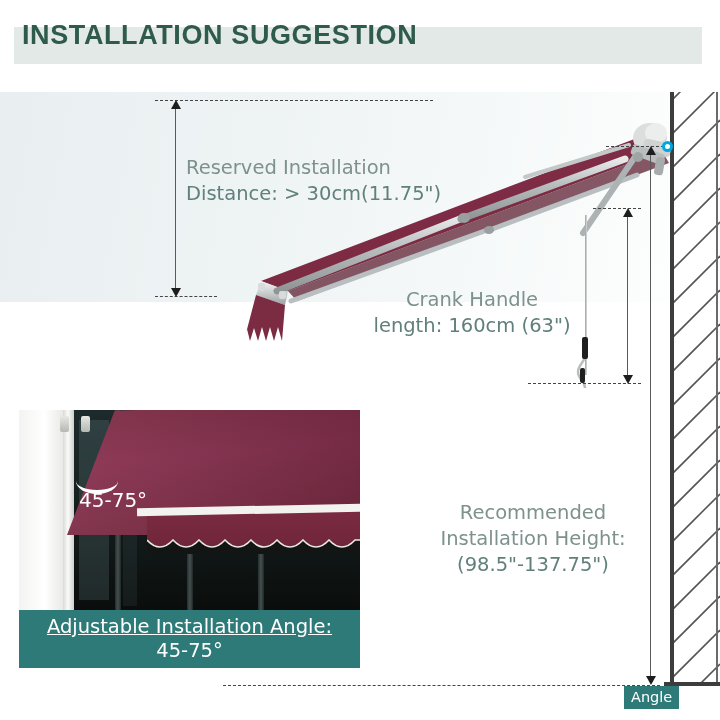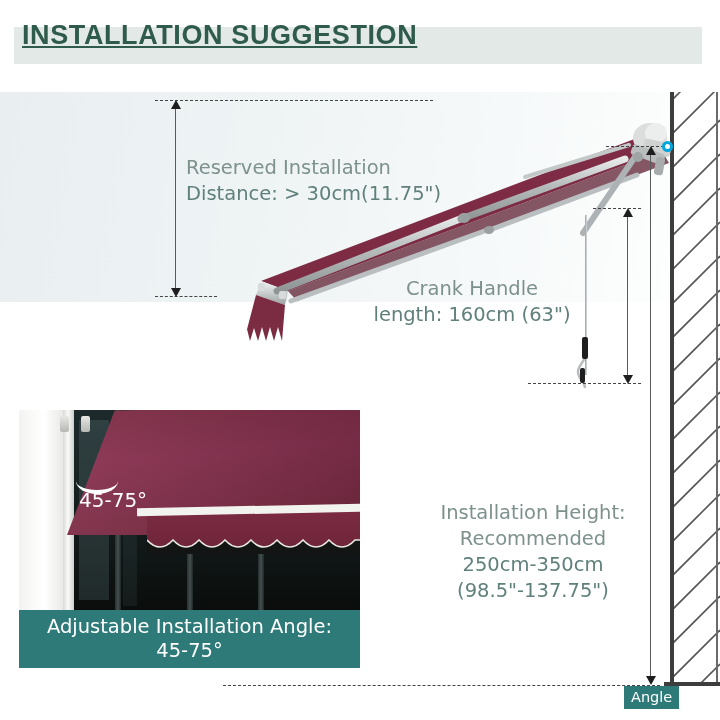--- a/index.html
+++ b/index.html
@@ -28,21 +28,20 @@
   .title-text {
     position: absolute;
     left: 22px;
     top: 20px;
     font-size: 27px;
     font-weight: bold;
     letter-spacing: 0.6px;
     color: #2f5b4c;
     white-space: nowrap;
     font-family: "Liberation Sans", sans-serif;
-    text-decoration: underline;
   }
 
   
   .sky-panel {
     position: absolute;
     left: 0px;
     top: 92px;
     width: 672px;
     height: 210px;
     background: linear-gradient(100deg, #e9eff1 0%, #eef3f4 38%, #f6f9f9 72%, #fdfefe 100%);
@@ -296,21 +295,21 @@
     width: 341px;
     height: 58px;
     background: #2d7a78;
     color: #ffffff;
     display: flex;
     flex-direction: column;
     align-items: center;
     justify-content: center;
     font-family: "DejaVu Sans", sans-serif;
   }
-  .photo-banner .l1 { font-size: 19.5px; line-height: 24px; }
+  .photo-banner .l1 { font-size: 19.5px; line-height: 24px; text-decoration: underline; }
   .photo-banner .l2 { font-size: 19.5px; line-height: 24px; }
 
   .wall-mount-dot {
     position: absolute;
     left: 662px;
     top: 141px;
     width: 11px;
     height: 11px;
     border-radius: 50%;
     background: #ffffff;
@@ -439,34 +438,33 @@
     <div>Reserved Installation</div>
     <div class="strong">Distance: &gt; 30cm(11.75")</div>
   </div>
 
   <div class="dash-h" style="left:593px; top:208px; width:48px;"></div>
   <div class="dash-h" style="left:528px; top:383px; width:113px;"></div>
   <div class="dim-line" style="left:627px; top:211px; height:169px;"></div>
   <div class="arrow-up" style="left:623px; top:208px;"></div>
   <div class="arrow-down" style="left:623px; top:375px;"></div>
 
-  <div class="diagram-text txt-center" style="left:366px; top:276px; width:212px;">
+  <div class="diagram-text txt-center" style="left:366px; top:287px; width:212px;">
     <div>Crank Handle</div>
     <div class="strong">length: 160cm (63")</div>
   </div>
 
   <div class="dash-h" style="left:606px; top:146px; width:58px;"></div>
   <div class="dim-line" style="left:650px; top:149px; height:532px;"></div>
   <div class="arrow-up" style="left:646px; top:146px;"></div>
   <div class="arrow-down" style="left:646px; top:676px;"></div>
 
   <div class="diagram-text txt-center" style="left:438px; top:500px; width:190px;">
+    <div>Recommended</div>
     <div>Installation Height:</div>
-    <div>Recommended</div>
-    <div class="strong">250cm-350cm</div>
     <div class="strong">(98.5"-137.75")</div>
   </div>
 
   <div class="dash-h" style="left:223px; top:685px; width:437px;"></div>
   <div class="ground-label" style="left:624px; top:686px;">Angle</div>
 
   <div class="photo-card">
     <div class="photo-sky"></div>
 
     <div class="ph-glass"></div>

